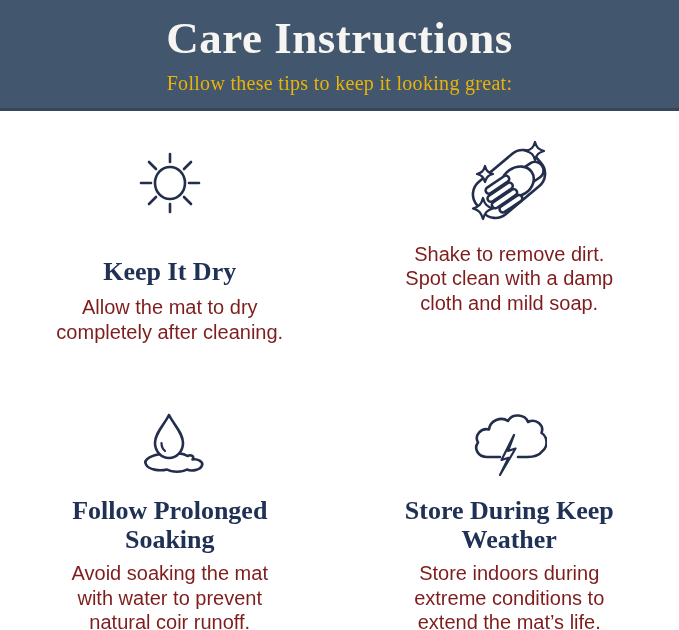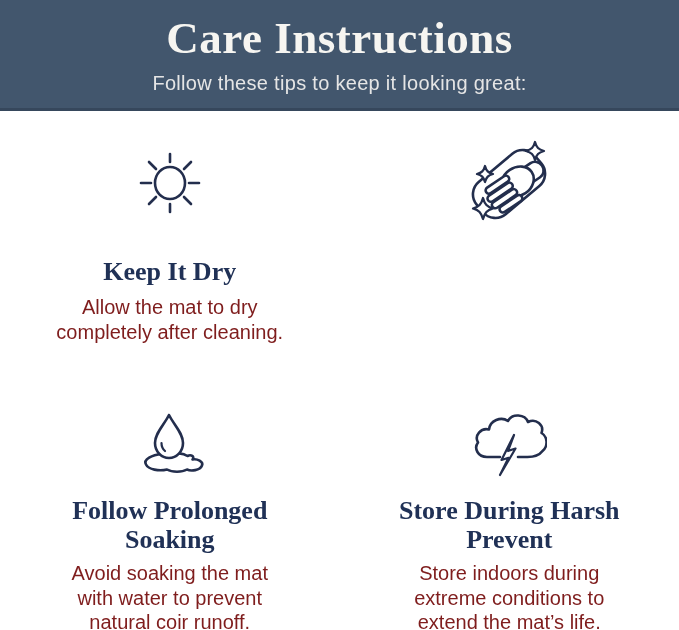--- a/index.html
+++ b/index.html
@@ -26,23 +26,23 @@
   .header-title {
     font-family: "Liberation Serif", serif;
     font-weight: bold;
     font-size: 45px;
     line-height: 1.05;
     color: #f6f5f1;
     letter-spacing: 0.5px;
     margin-top: 2px;
   }
   .header-subtitle {
-    font-family: Liberation Sans, sans-serif;
+    font-family: Liberation Serif, serif;
     font-size: 20px;
-    color: #e5e5e5;
+    color: #eab308;
     margin-top: 10px;
     letter-spacing: 0.3px;
   }
   .tips-grid {
     display: grid;
     grid-template-columns: 1fr 1fr;
     grid-template-rows: 279px auto;
   }
   .tip {
     display: flex;
@@ -133,20 +133,21 @@
             <rect class="stroke-fill" x="25" y="39" width="27" height="6.6" rx="3.3"></rect>
             <rect class="stroke-fill" x="22" y="46.8" width="29" height="6.6" rx="3.3"></rect>
             <rect class="stroke-fill" x="22" y="54.6" width="29" height="6.6" rx="3.3"></rect>
             <rect class="stroke-fill" x="26" y="62.4" width="26" height="6.6" rx="3.3"></rect>
           </g>
           <path class="stroke-fill" style="stroke-width:2.3" d="M73 7 C74.5 12.5 76.5 14.5 82 16 C76.5 17.5 74.5 19.5 73 25 C71.5 19.5 69.5 17.5 64 16 C69.5 14.5 71.5 12.5 73 7 Z"></path>
           <path class="stroke-fill" style="stroke-width:2.3" d="M23 31 C24.4 36 26.2 37.8 31 39 C26.2 40.2 24.4 42 23 47 C21.6 42 19.8 40.2 15 39 C19.8 37.8 21.6 36 23 31 Z"></path>
           <path class="stroke-fill" style="stroke-width:2.3" d="M21 63 C22.8 69.5 25 71.8 31 73.5 C25 75.2 22.8 77.5 21 84 C19.2 77.5 17 75.2 11 73.5 C17 71.8 19.2 69.5 21 63 Z"></path>
         </svg>
       </div>
+      <div class="tip-desc">Shake to remove dirt. Spot clean with a damp cloth and mild soap.</div>
     </div>
 
     <div class="tip row2">
       <div class="icon-wrap">
         <svg width="78" height="66" viewBox="0 0 78 66" aria-hidden="true">
           <path class="stroke" d="M31 43 C21 44 12 48 15 53.5 C17.5 58.5 28 60.5 36 58.5 C41 61.5 51 61.5 56 58.5 C60 60.5 69 59.5 71 54.5 C72.8 50.5 66 47.5 61.5 48.5 C64 45.5 60 43 56.5 45 C52 42 44 41.5 40 43.2"></path>
           <path class="stroke-fill" d="M38 4 C33 14 24 22 24 32 A 14 15 0 0 0 52 32 C52 22 43 14 38 4 Z"></path>
           <path class="stroke" style="stroke-width:2.2" d="M30.5 32 A 9 10 0 0 0 34 40"></path>
         </svg>
       </div>
@@ -154,18 +155,18 @@
       <div class="tip-desc">Avoid soaking the mat with water to prevent natural coir runoff.</div>
     </div>
 
     <div class="tip row2">
       <div class="icon-wrap">
         <svg width="76" height="68" viewBox="0 0 76 68" aria-hidden="true">
           <path class="stroke" d="M29 47 L16 47 C7 47 2.5 38.5 7 32.5 C3 25.5 10 17.5 18 19.5 C19 10.5 30 6 37 11 C41 3 54 4 57 12 C65 8 73.5 15 70.5 23 C76.5 26.5 77.5 36 71.5 41 C68.5 45 62.5 47 56.5 47 L47 47"></path>
           <path class="stroke-fill" style="stroke-width:2.2" d="M43 25 L30.5 50 L37.5 47.8 L29 65 L44.5 38.5 L37 41 Z"></path>
         </svg>
       </div>
-      <div class="tip-title">Store During Harsh Prevent</div>
+      <div class="tip-title">Store During Keep Weather</div>
       <div class="tip-desc">Store indoors during extreme conditions to extend the mat’s life.</div>
     </div>
 
   </div>
 </div>
 
 </body></html>

